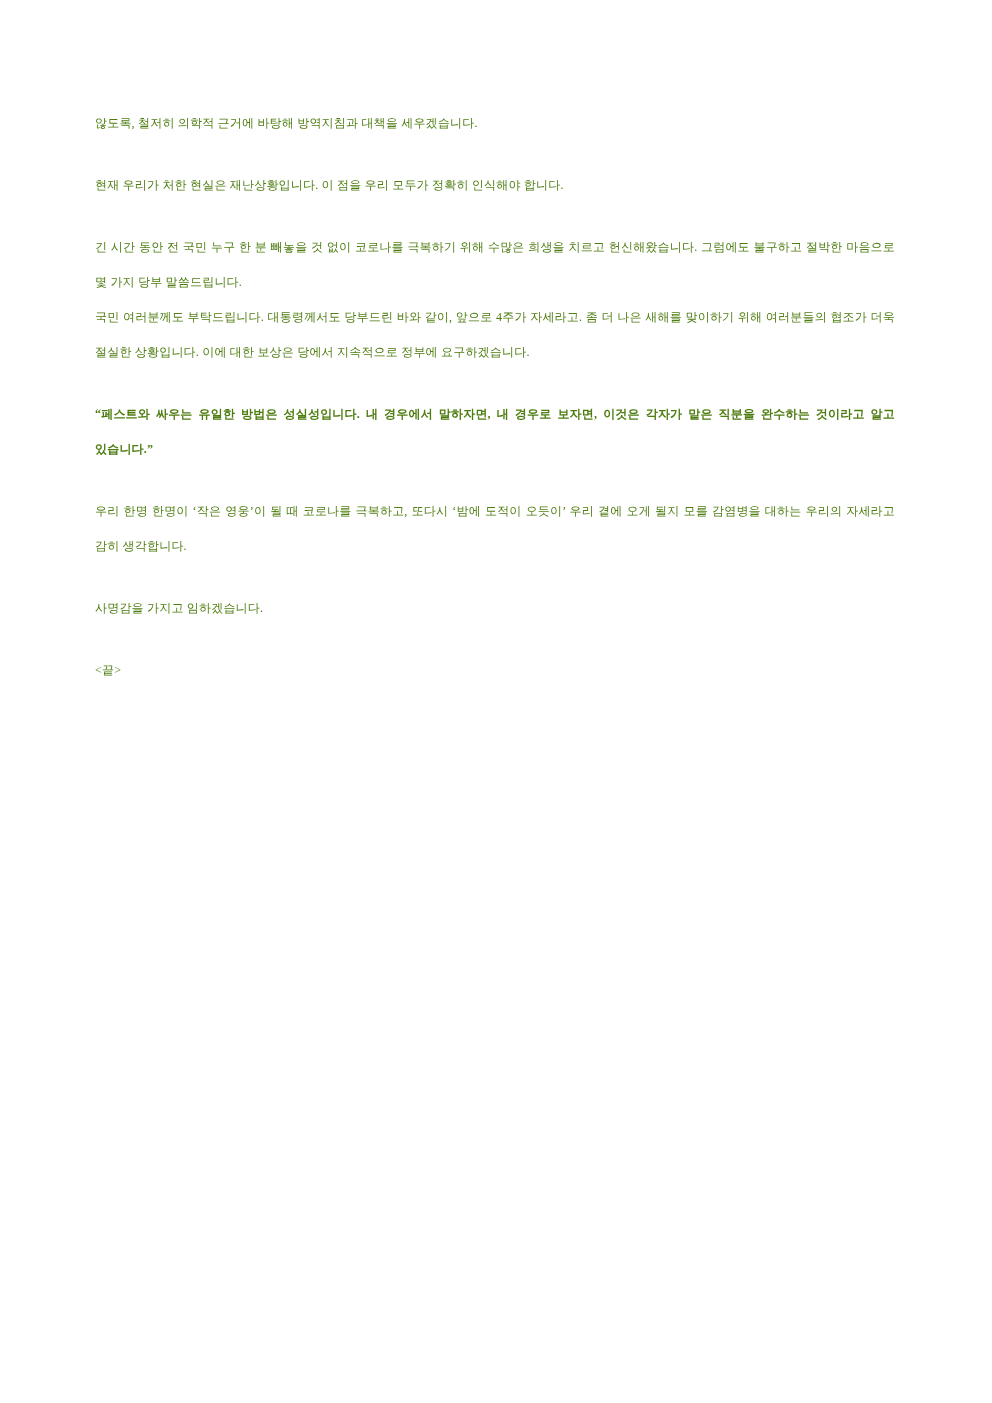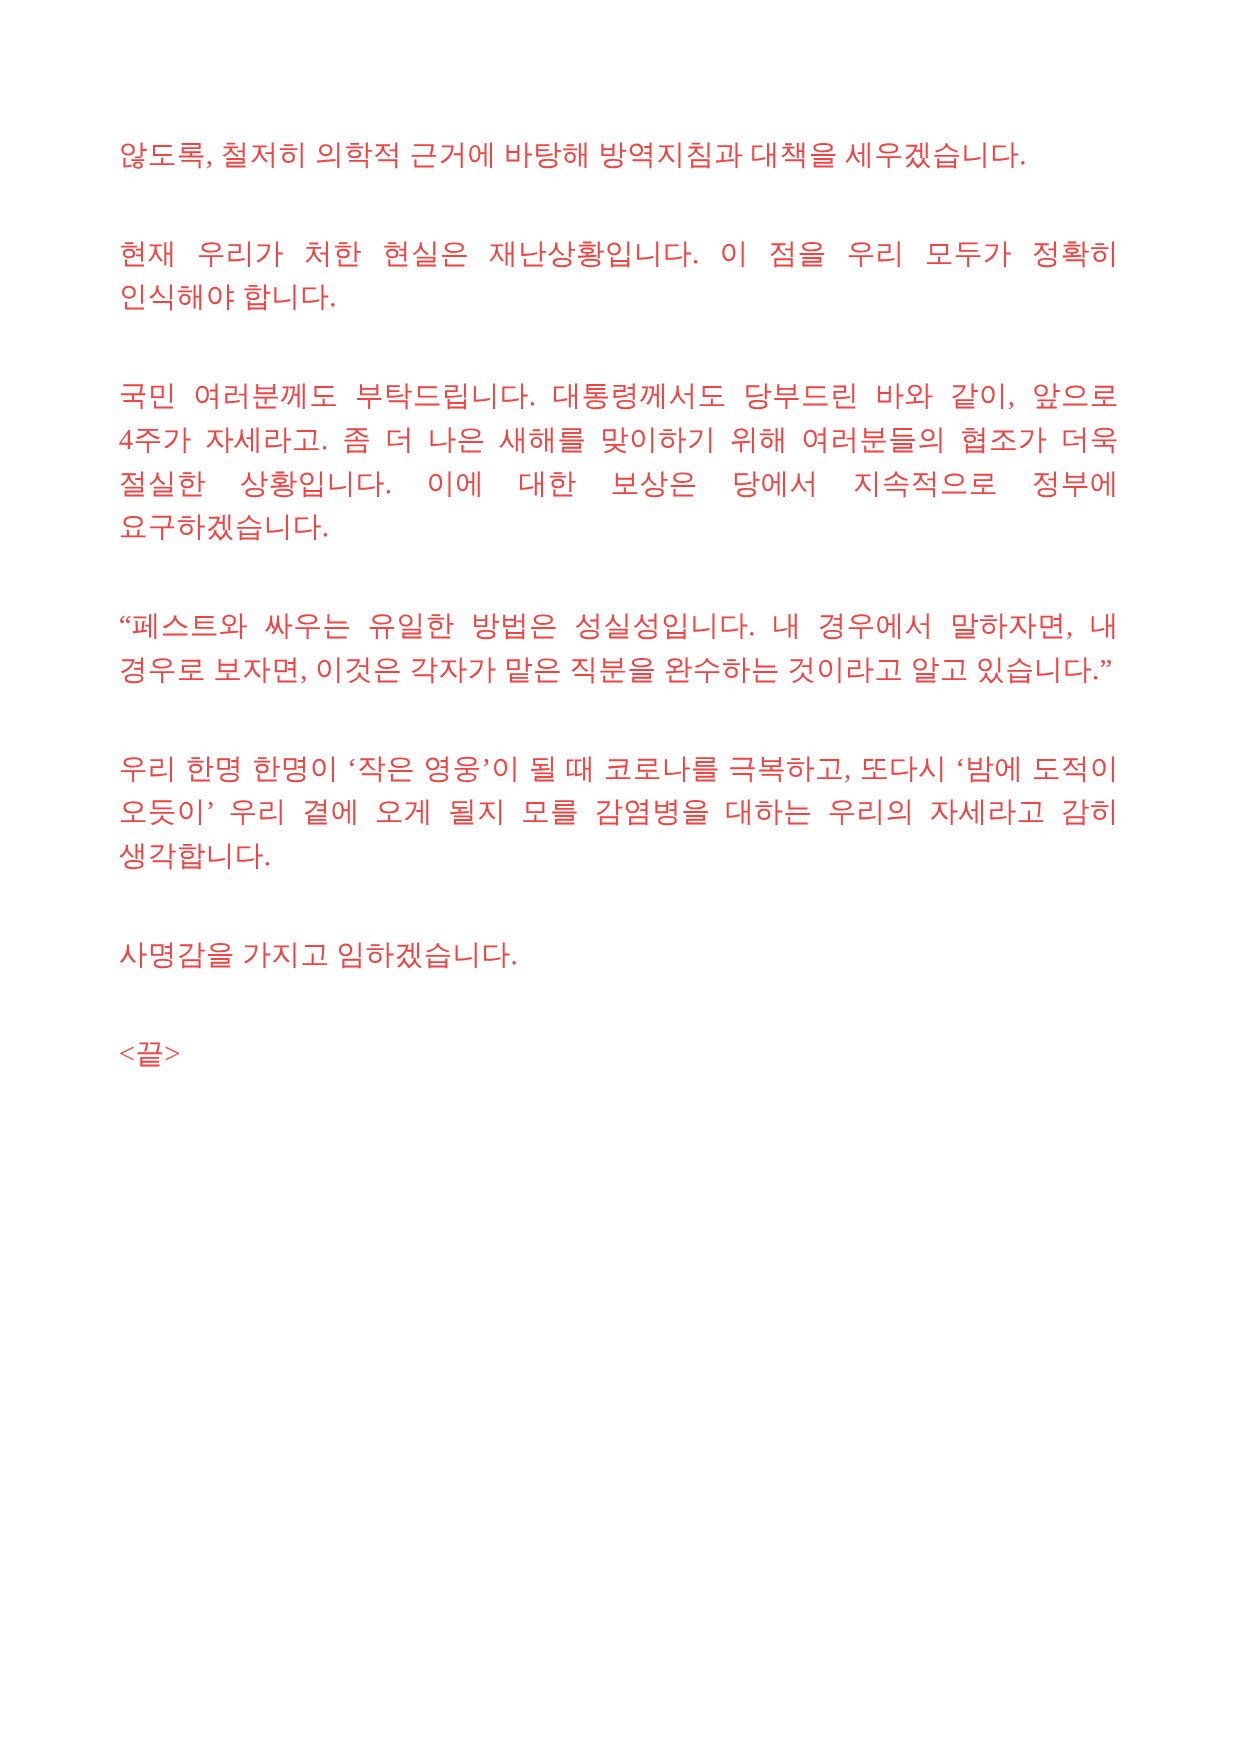--- a/index.html
+++ b/index.html
@@ -11,51 +11,52 @@
     height: 1403px;
     background: #ffffff;
     position: relative;
     font-family: "Liberation Serif", "DejaVu Serif", serif;
   }
   .doc {
     position: absolute;
     left: 95px;
     top: 106px;
     width: 800px;
-    color: #ef4444;
-    font-size: 23px;
+    color: #4d7c0f;
+    font-size: 12px;
     line-height: 35px;
     letter-spacing: 0.2px;
   }
   .block + .block {
-    margin-top: 44px; 
+    margin-top: 27px; 
   }
   .doc p {
     margin: 0;
     text-align: justify;
     word-break: keep-all;
   }
   .doc p.quote {
-    font-weight: normal;
+    font-weight: bold;
   }
 </style>
 </head>
 <body>
 
 <div class="doc">
 
   <div class="block">
     <p>않도록, 철저히 의학적 근거에 바탕해 방역지침과 대책을 세우겠습니다.</p>
   </div>
 
   <div class="block">
     <p>현재 우리가 처한 현실은 재난상황입니다. 이 점을 우리 모두가 정확히 인식해야 합니다.</p>
   </div>
 
   <div class="block">
+    <p>긴 시간 동안 전 국민 누구 한 분 빼놓을 것 없이 코로나를 극복하기 위해 수많은 희생을 치르고 헌신해왔습니다. 그럼에도 불구하고 절박한 마음으로 몇 가지 당부 말씀드립니다.</p>
     <p>국민 여러분께도 부탁드립니다. 대통령께서도 당부드린 바와 같이, 앞으로 4주가 자세라고. 좀 더 나은 새해를 맞이하기 위해 여러분들의 협조가 더욱 절실한 상황입니다. 이에 대한 보상은 당에서 지속적으로 정부에 요구하겠습니다.</p>
   </div>
 
   <div class="block">
     <p class="quote">“페스트와 싸우는 유일한 방법은 성실성입니다. 내 경우에서 말하자면, 내 경우로 보자면, 이것은 각자가 맡은 직분을 완수하는 것이라고 알고 있습니다.”</p>
   </div>
 
   <div class="block">
     <p>우리 한명 한명이 ‘작은 영웅’이 될 때 코로나를 극복하고, 또다시 ‘밤에 도적이 오듯이’ 우리 곁에 오게 될지 모를 감염병을 대하는 우리의 자세라고 감히 생각합니다.</p>
   </div>

